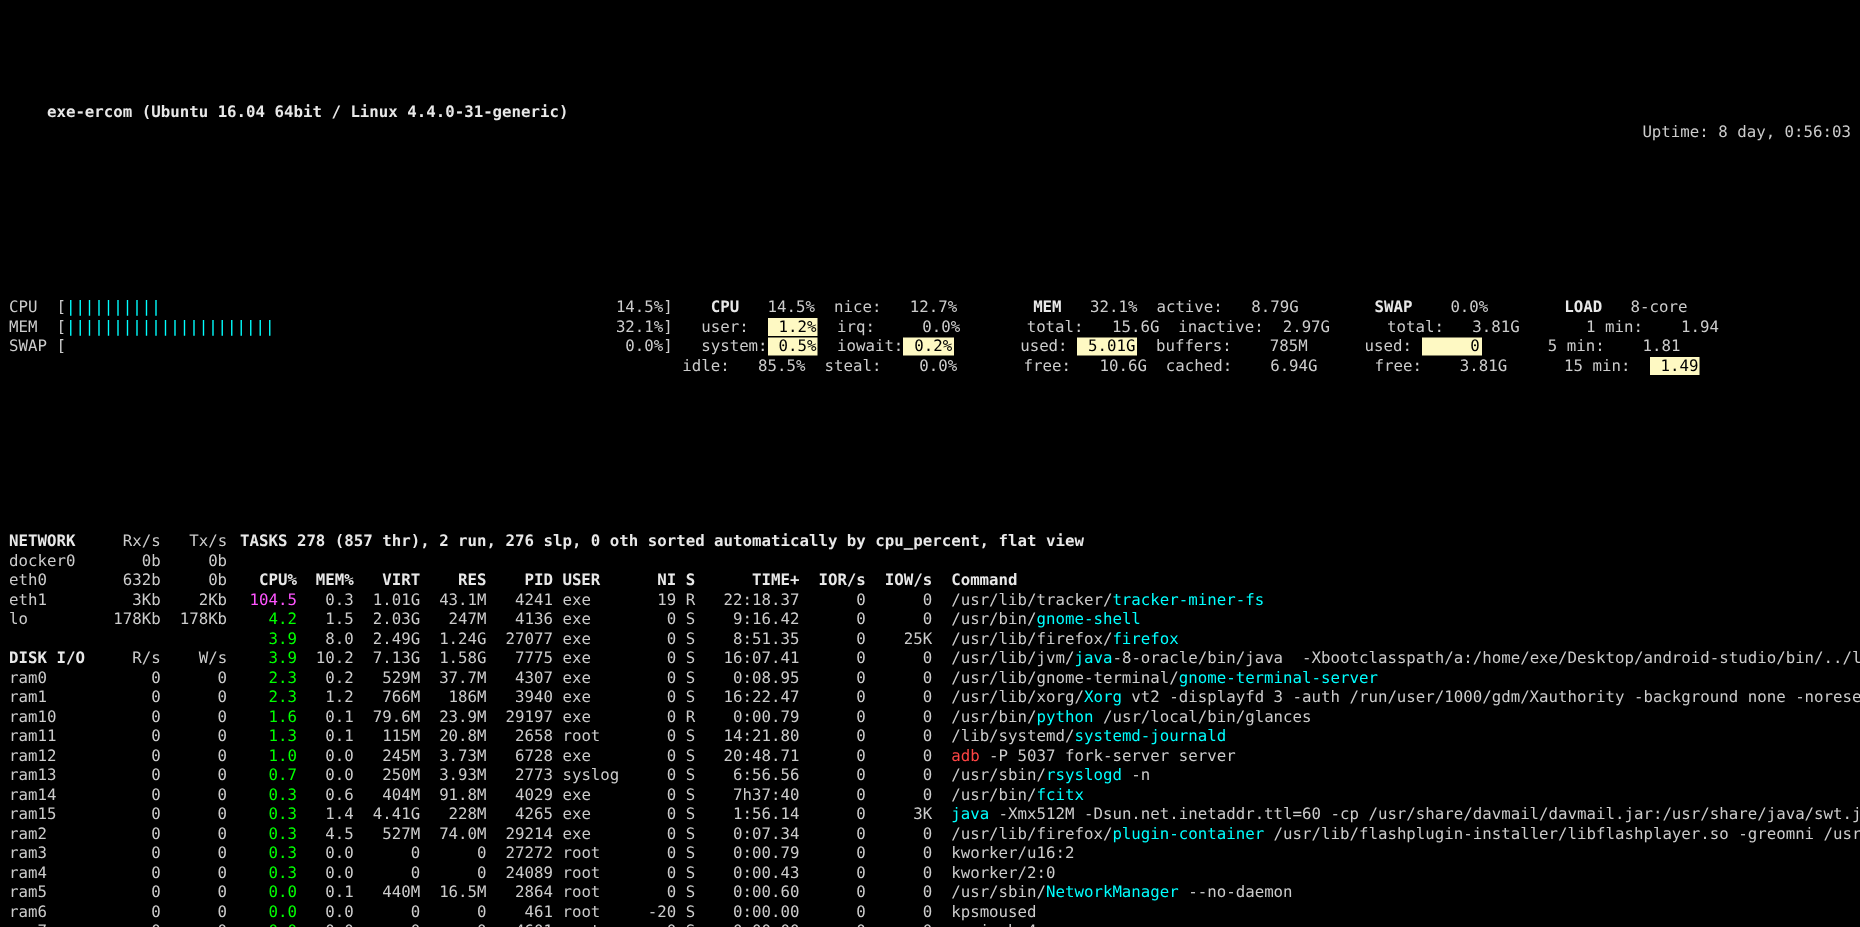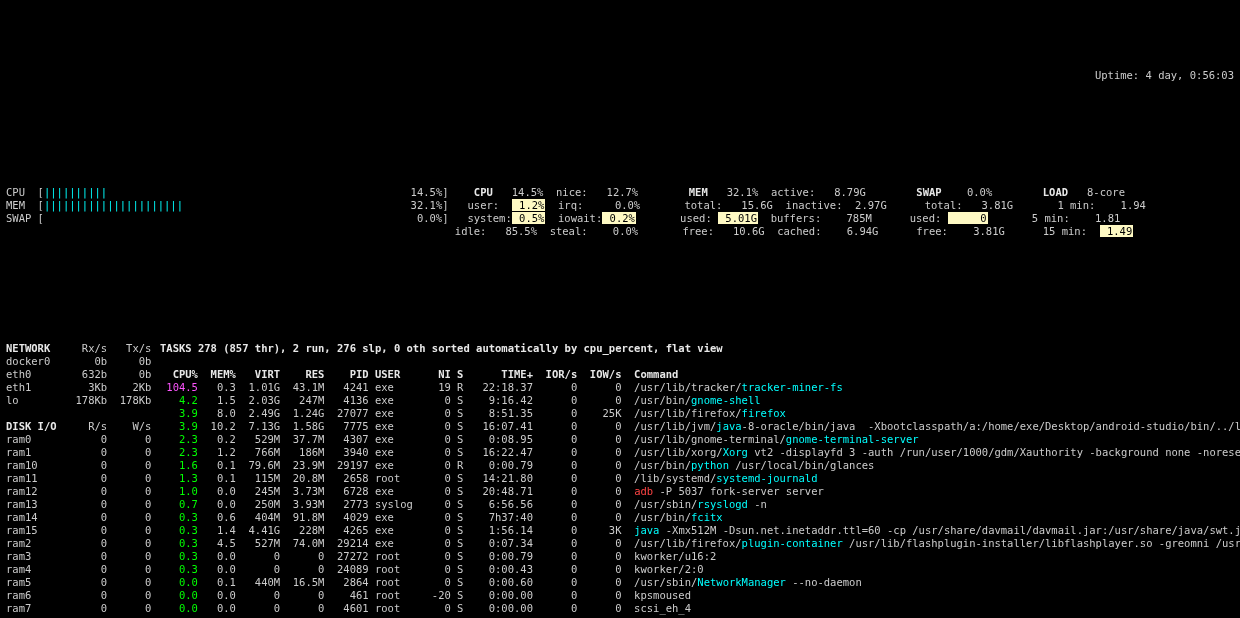--- a/index.html
+++ b/index.html
@@ -12,21 +12,22 @@
   .hdr{color:#e8e8e8;font-weight:bold}
   .row{white-space:pre}
 </style>
 </head>
 <body>
 
 <div class="screen">
 
   
   <div class="row">
-    <span style="float:right">Uptime: 4 day, 0:56:03</span>
+    <span class="hdr">exe-ercom (Ubuntu 16.04 64bit / Linux 4.4.0-31-generic)</span>
+    <span style="float:right">Uptime: 8 day, 0:56:03</span>
   </div>
   <div class="row">&nbsp;</div>
 
   
   <div id="summary"><div class="row">CPU  [<span class="c-cyan">||||||||||</span>                                                14.5%]   <span class="hdr"> CPU</span>   14.5%  nice:   12.7%       <span class="hdr"> MEM</span>   32.1%  active:   8.79G       <span class="hdr"> SWAP</span>    0.0%       <span class="hdr"> LOAD</span>   8-core</div><div class="row">MEM  [<span class="c-cyan">||||||||||||||||||||||</span>                                    32.1%]   user:  <span class="bg-green"> 1.2%</span>  irq:     0.0%       total:   15.6G  inactive:  2.97G      total:   3.81G       1 min:    1.94</div><div class="row">SWAP [                                                           0.0%]   system:<span class="bg-green"> 0.5%</span>  iowait:<span class="bg-green"> 0.2%</span>       used: <span class="bg-green"> 5.01G</span>  buffers:    785M      used: <span class="bg-green">     0</span>       5 min:    1.81</div><div class="row">                                                                       idle:   85.5%  steal:    0.0%       free:   10.6G  cached:    6.94G      free:    3.81G      15 min:  <span class="bg-green"> 1.49</span></div></div>
 
   <div class="row">&nbsp;</div>
 
   
   <div style="display:flex;gap:14px">

